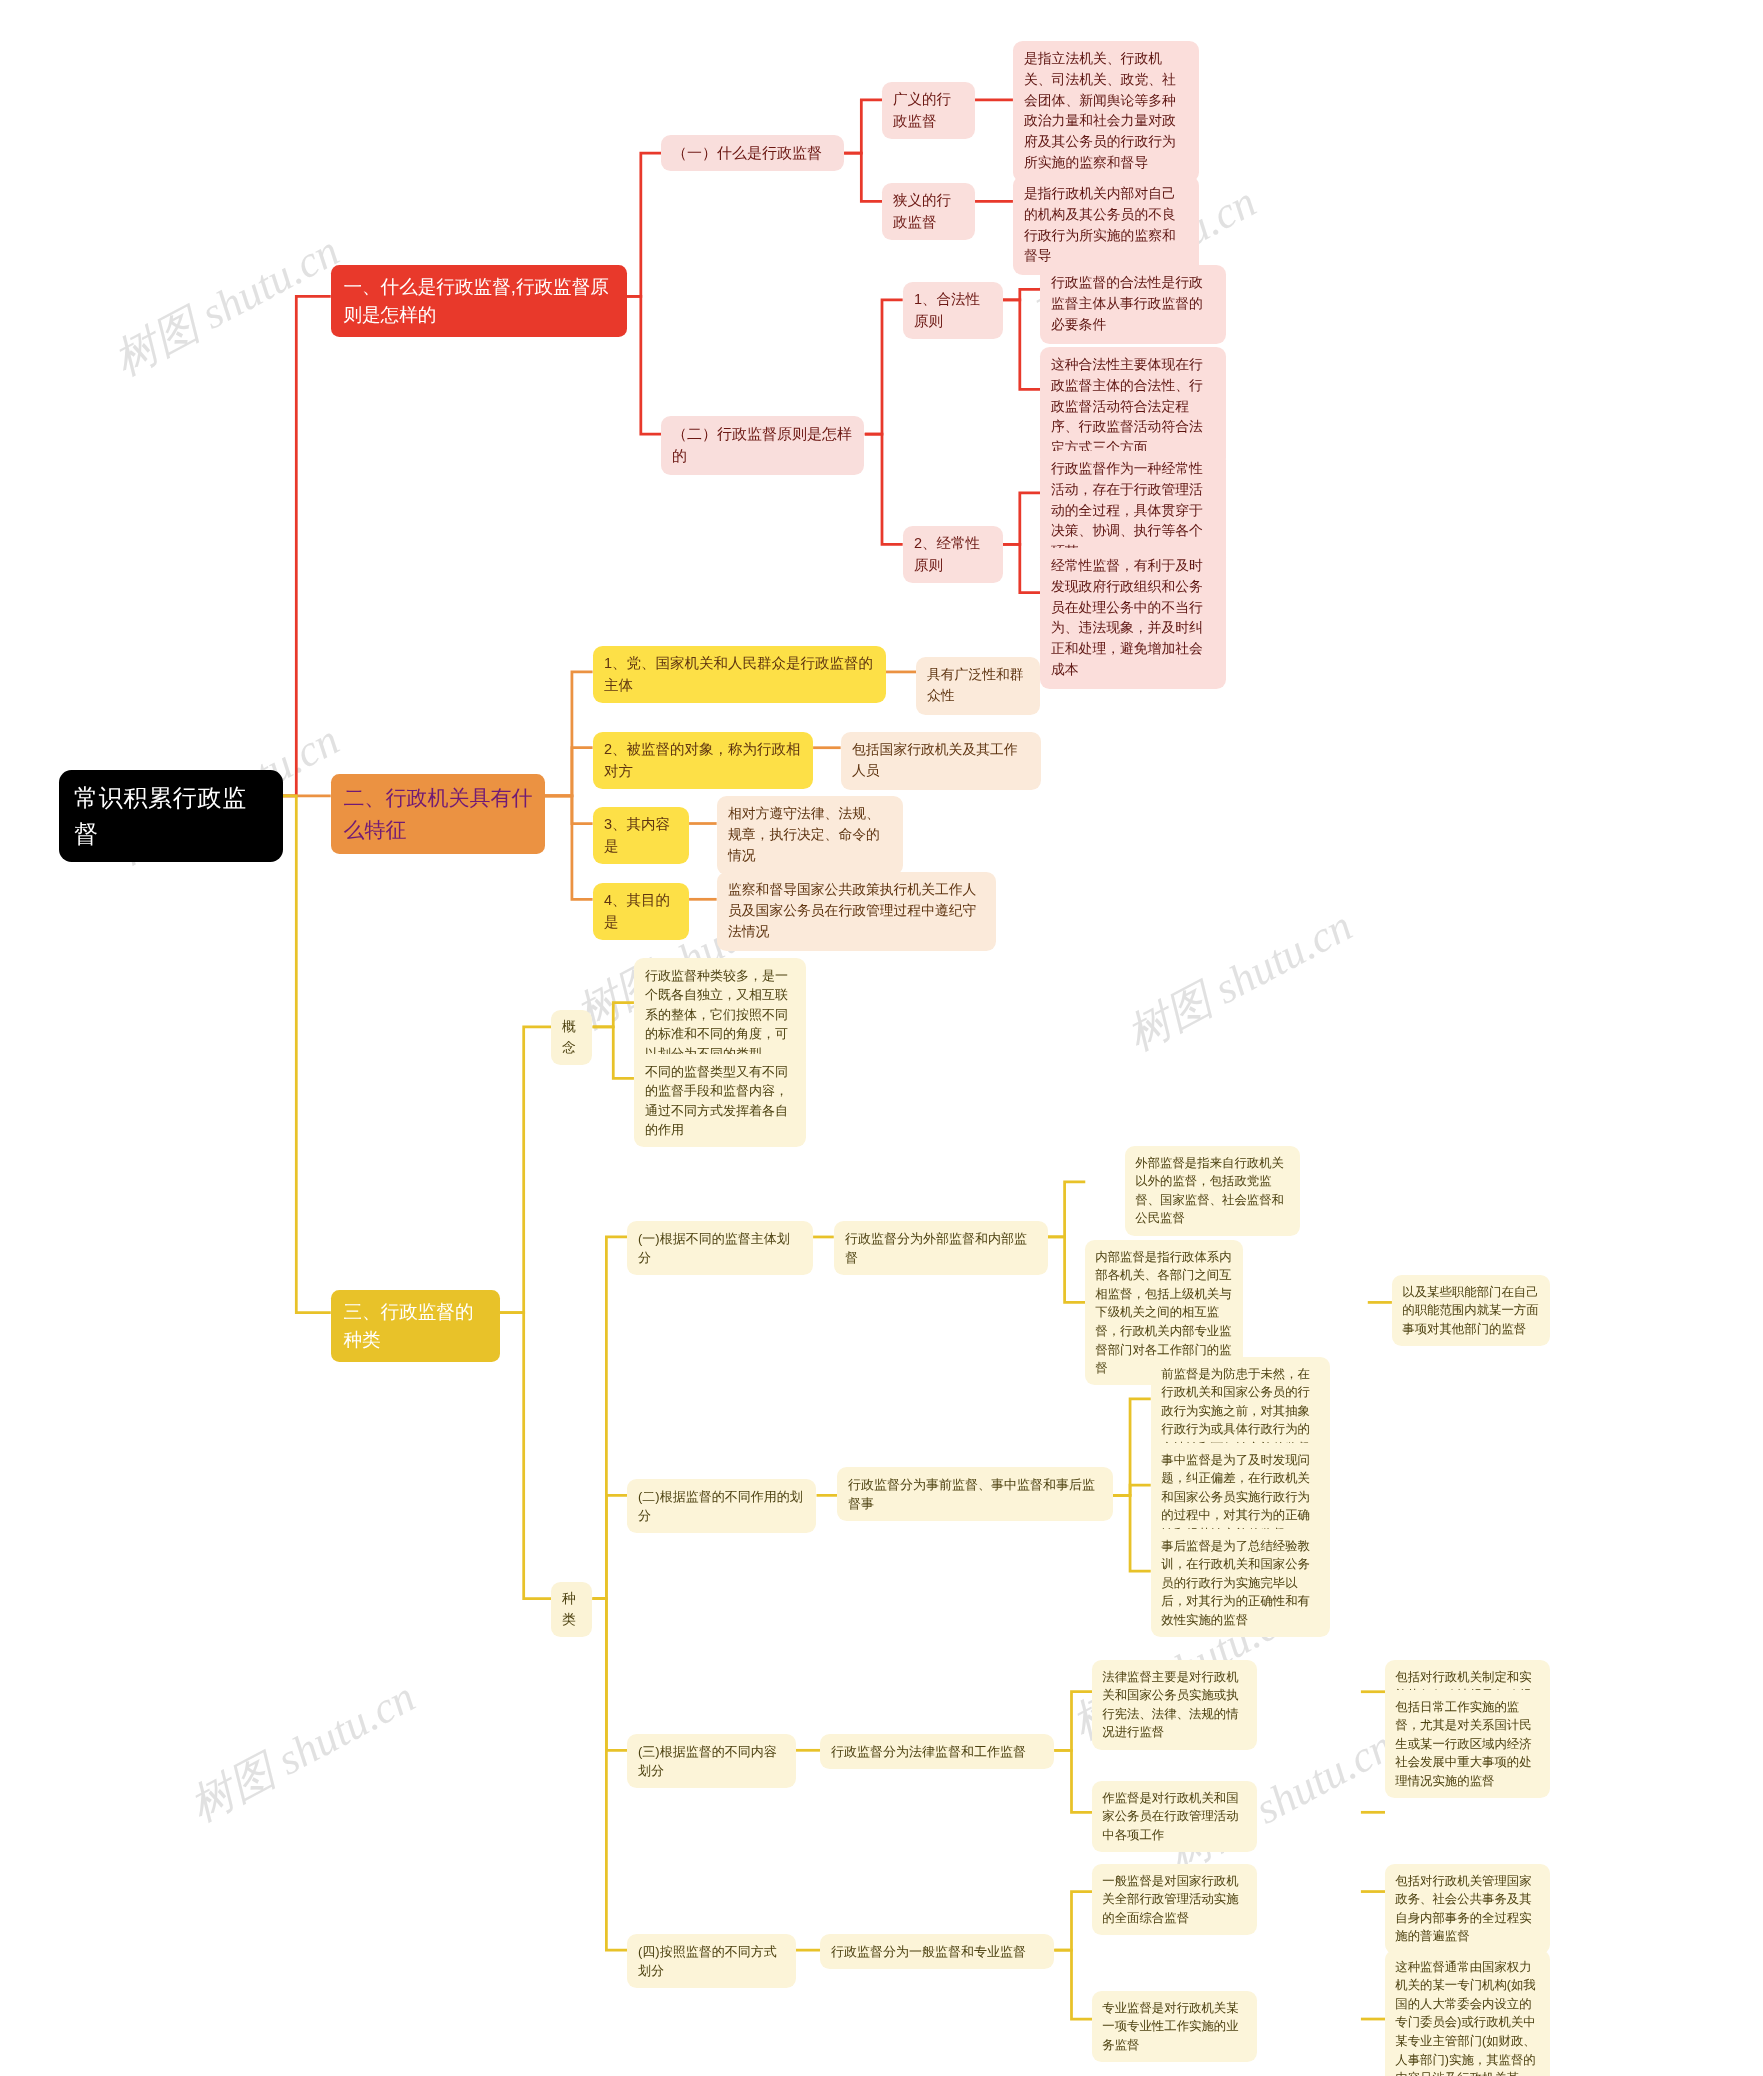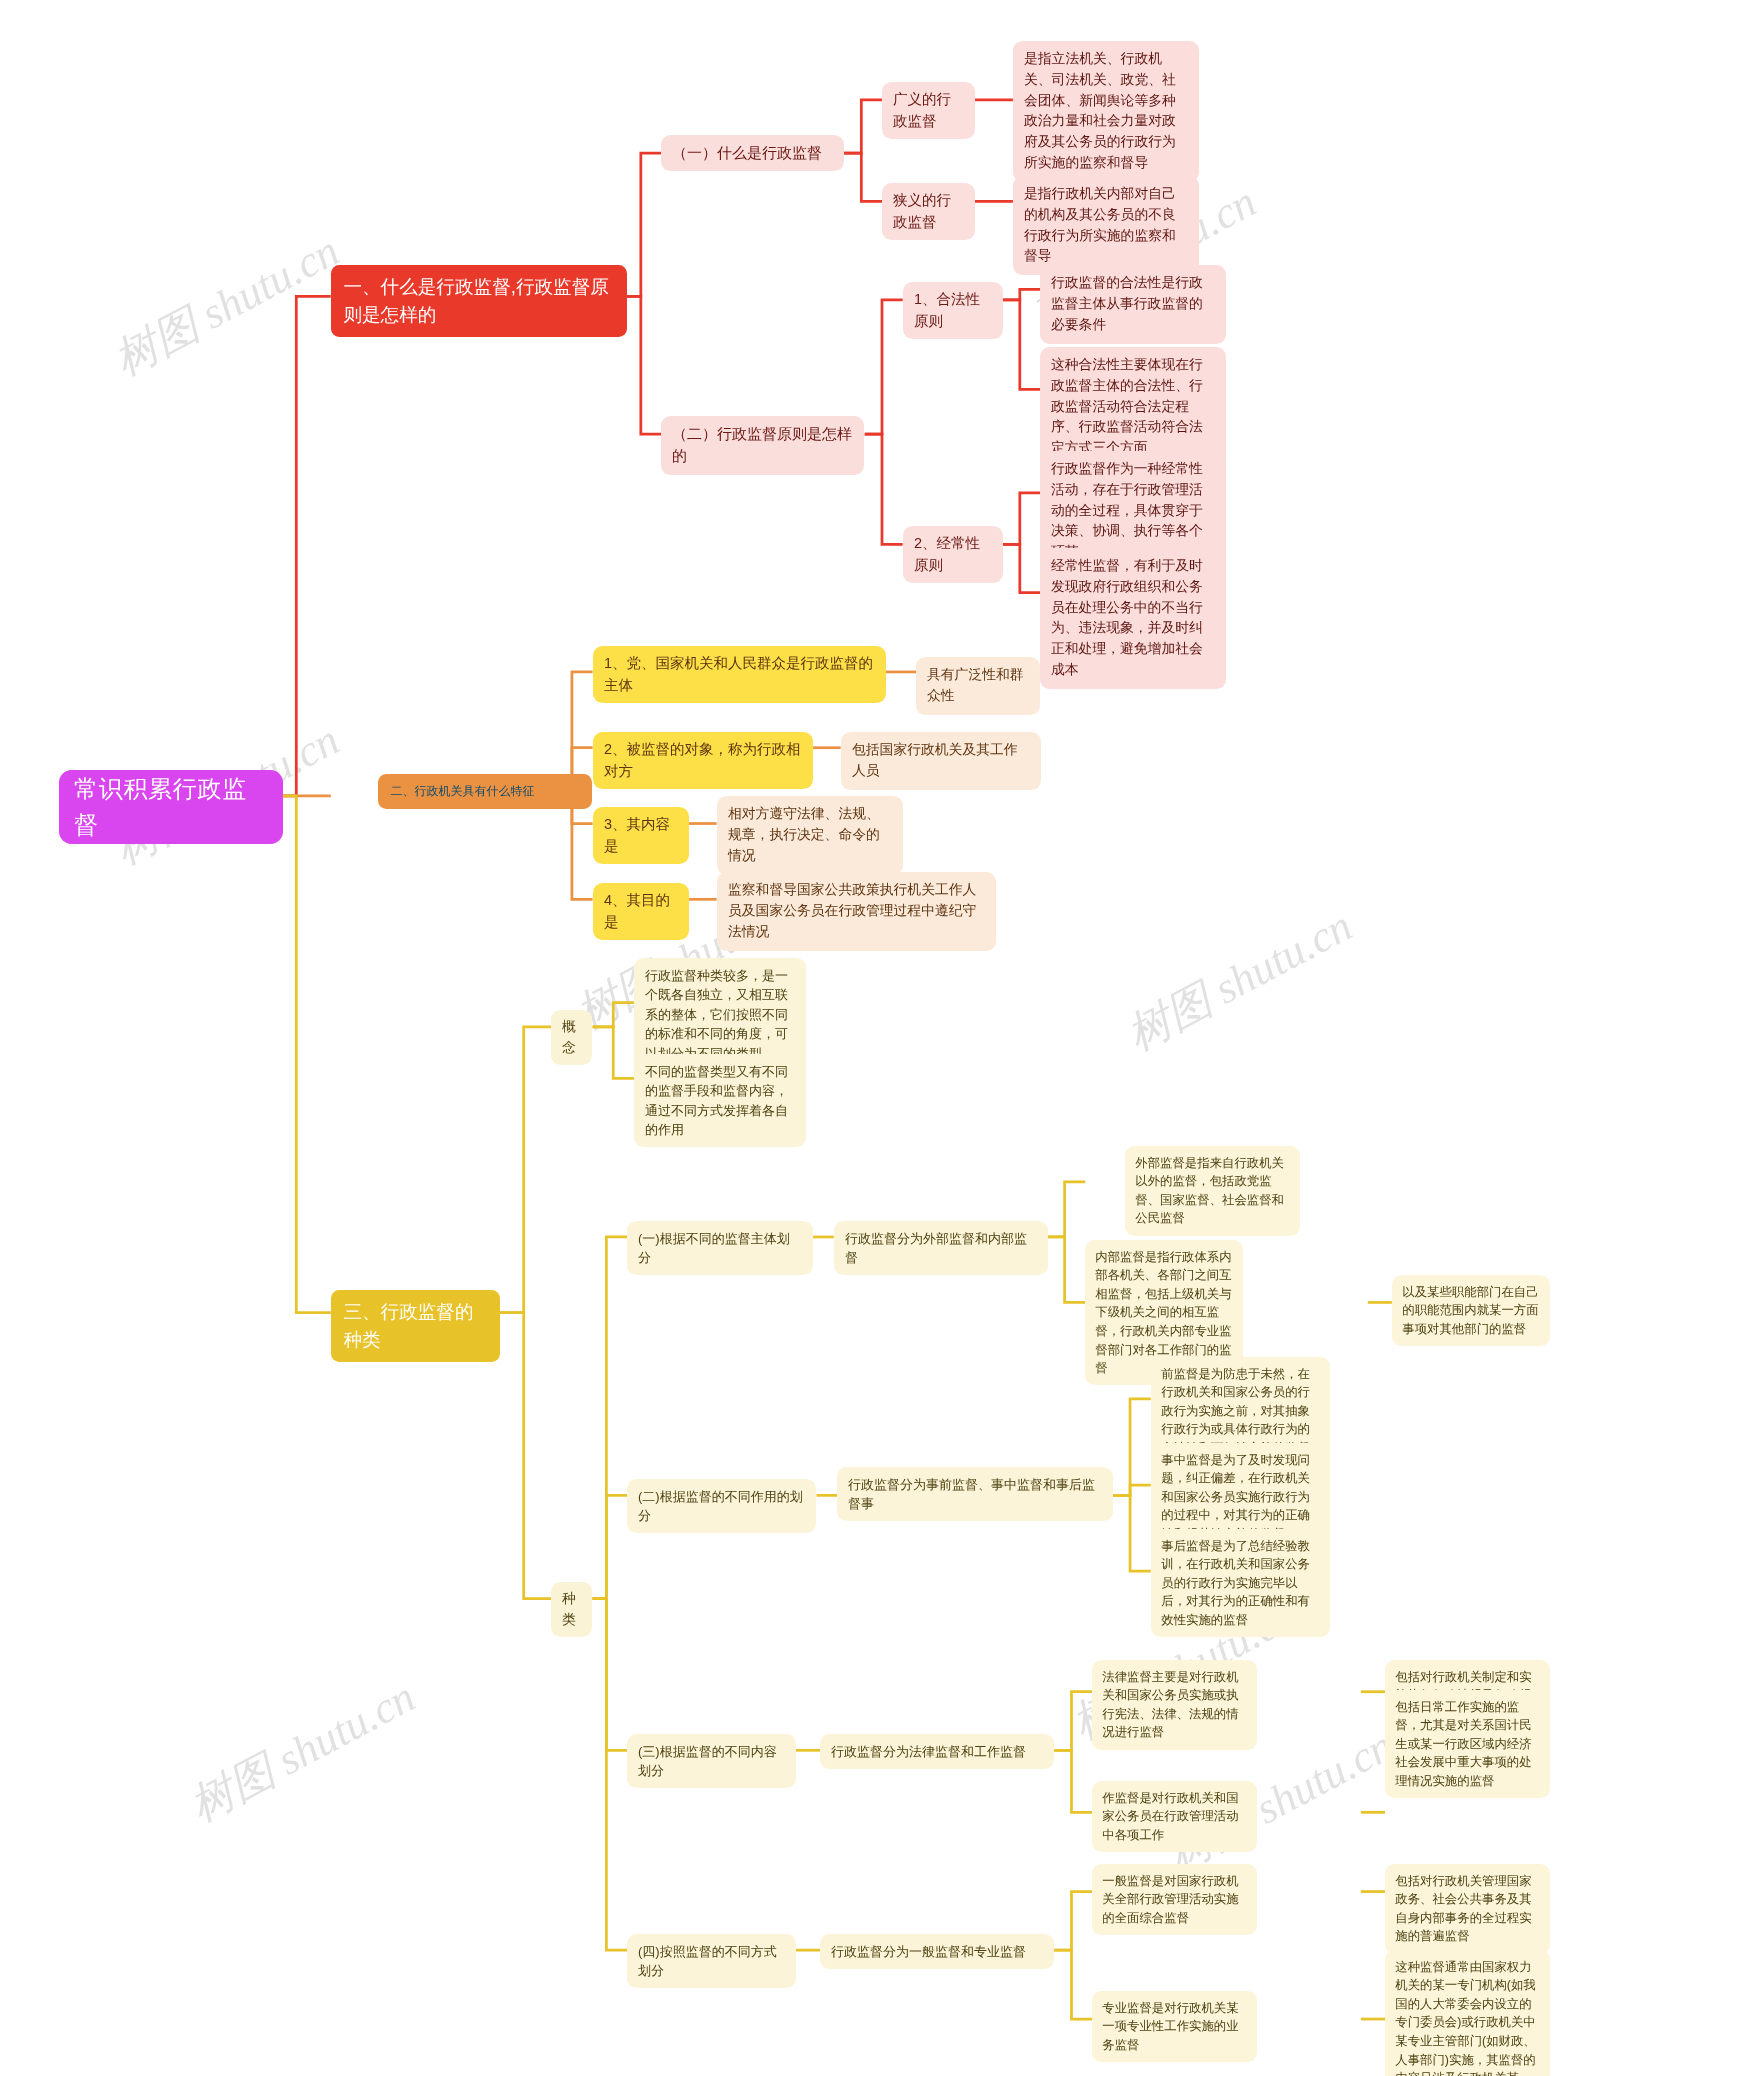--- a/index.html
+++ b/index.html
@@ -12,27 +12,27 @@
   .node{
     position:absolute;box-sizing:border-box;
     border-radius:9.6px;
     display:flex;align-items:center;
     line-height:1.5;
   }
   .node span{display:block;}
 
   
   .root{
-    background:#d946ef;color:#ffffff;
+    background:#000000;color:#ffffff;
     font-size:24px;border-radius:12.4px;
-    padding:1px 15px;letter-spacing:0.7px;
+    padding:10px 15px;letter-spacing:0.7px;
   }
   
   .main1{background:#e8392b;color:#ffffff;font-size:18.6px;padding:8.3px 12.4px;border-radius:8.3px;}
-  .main2{background:#eb9242;color:#0c4a6e;font-size:12px;padding:8.3px 12.4px;border-radius:8.3px;margin-left:47px;}
+  .main2{background:#eb9242;color:#701a75;font-size:21px;padding:8.3px 12.4px;border-radius:8.3px;}
   .main3{background:#e8c229;color:#ffffff;font-size:18.6px;padding:8.3px 12.4px;border-radius:8.3px;}
 
   
   .r1{background:#f9dedc;color:#6b1712;font-size:15px;padding:6.9px 11px;}
   .r2{background:#fadfdc;color:#6b1712;font-size:14.5px;padding:6.9px 11px;}
   .r3{background:#fbdedb;color:#5d1410;font-size:13.8px;padding:8.3px 11px;}
 
   
   .o1{background:#fde047;color:#5e3410;font-size:14.5px;padding:6.9px 11px;}
   .o2{background:#fbeada;color:#5e3410;font-size:13.8px;padding:8.3px 11px;}

